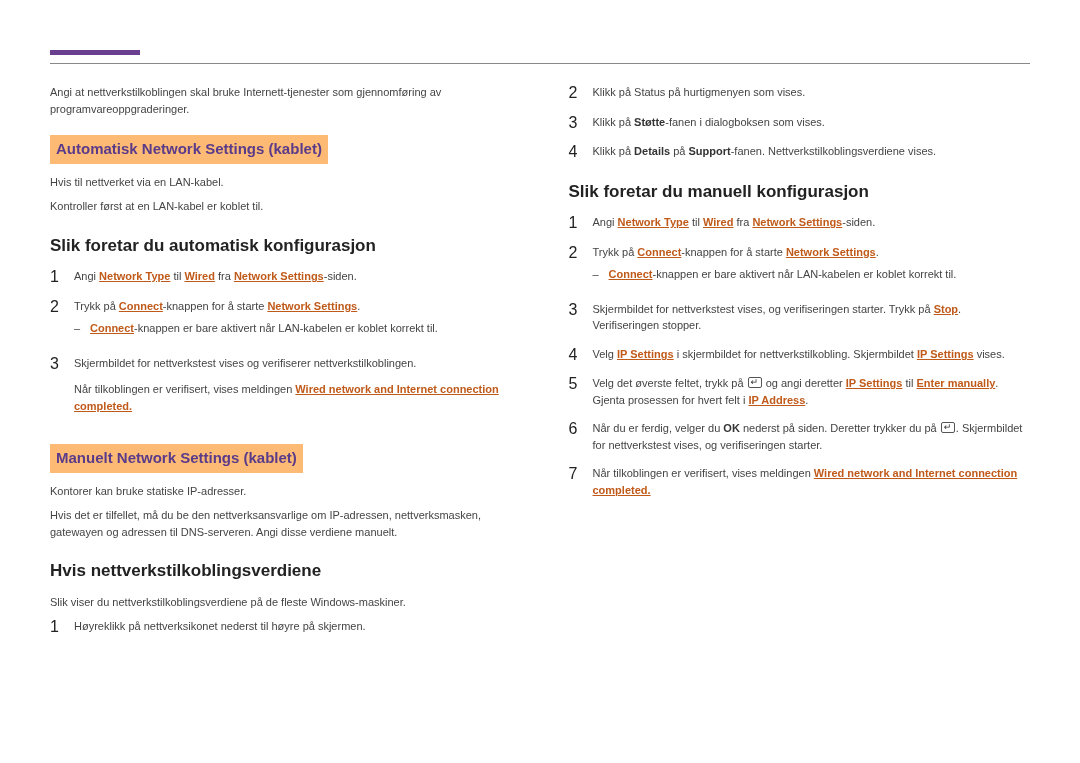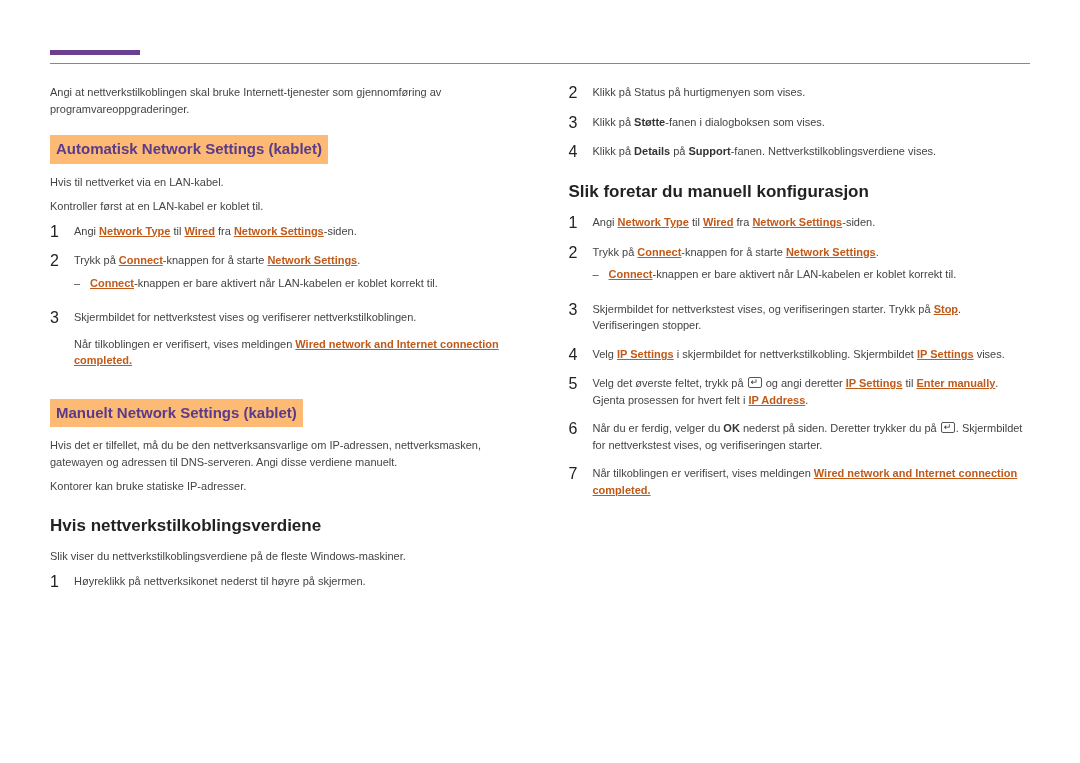--- a/index.html
+++ b/index.html
@@ -121,20 +121,21 @@
 
   <div class="col">
 
     <p class="intro">Angi at nettverkstilkoblingen skal bruke Internett-tjenester som gjennomføring av programvareoppgraderinger.</p>
 
     <div class="section-heading">Automatisk Network Settings  (kablet)</div>
 
     <p class="plain">Hvis til nettverket via en LAN-kabel.</p>
     <p class="plain">Kontroller først at en LAN-kabel er koblet til.</p>
 
+    <div class="sub-heading">Slik foretar du automatisk konfigurasjon</div>
 
     <div class="step">
       <div class="step-num">1</div>
       <div class="step-body">
         <span>Angi </span><span class="hl-b">Network Type</span><span> til </span><span class="hl-b">Wired</span><span> fra </span><span class="hl-b">Network Settings</span><span>-siden.</span>
       </div>
     </div>
 
     <div class="step">
       <div class="step-num">2</div>
@@ -154,22 +155,22 @@
         <p style="margin-top:10px">
           <span>Når tilkoblingen er verifisert, vises meldingen </span><span class="hl-b">Wired network and Internet connection completed.</span>
         </p>
       </div>
     </div>
 
 
     <div style="height:18px"></div>
     <div class="section-heading">Manuelt Network Settings (kablet)</div>
 
+    <p class="plain">Kontorer kan bruke statiske IP-adresser.</p>
     <p class="plain">Hvis det er tilfellet, må du be den nettverksansvarlige om IP-adressen, nettverksmasken, gatewayen og adressen til DNS-serveren. Angi disse verdiene manuelt.</p>
-    <p class="plain">Kontorer kan bruke statiske IP-adresser.</p>
 
     <div class="sub-heading">Hvis nettverkstilkoblingsverdiene</div>
     <p class="plain">Slik viser du nettverkstilkoblingsverdiene på de fleste Windows-maskiner.</p>
 
     <div class="step">
       <div class="step-num">1</div>
       <div class="step-body">Høyreklikk på nettverksikonet nederst til høyre på skjermen.</div>
     </div>
 
   </div>

